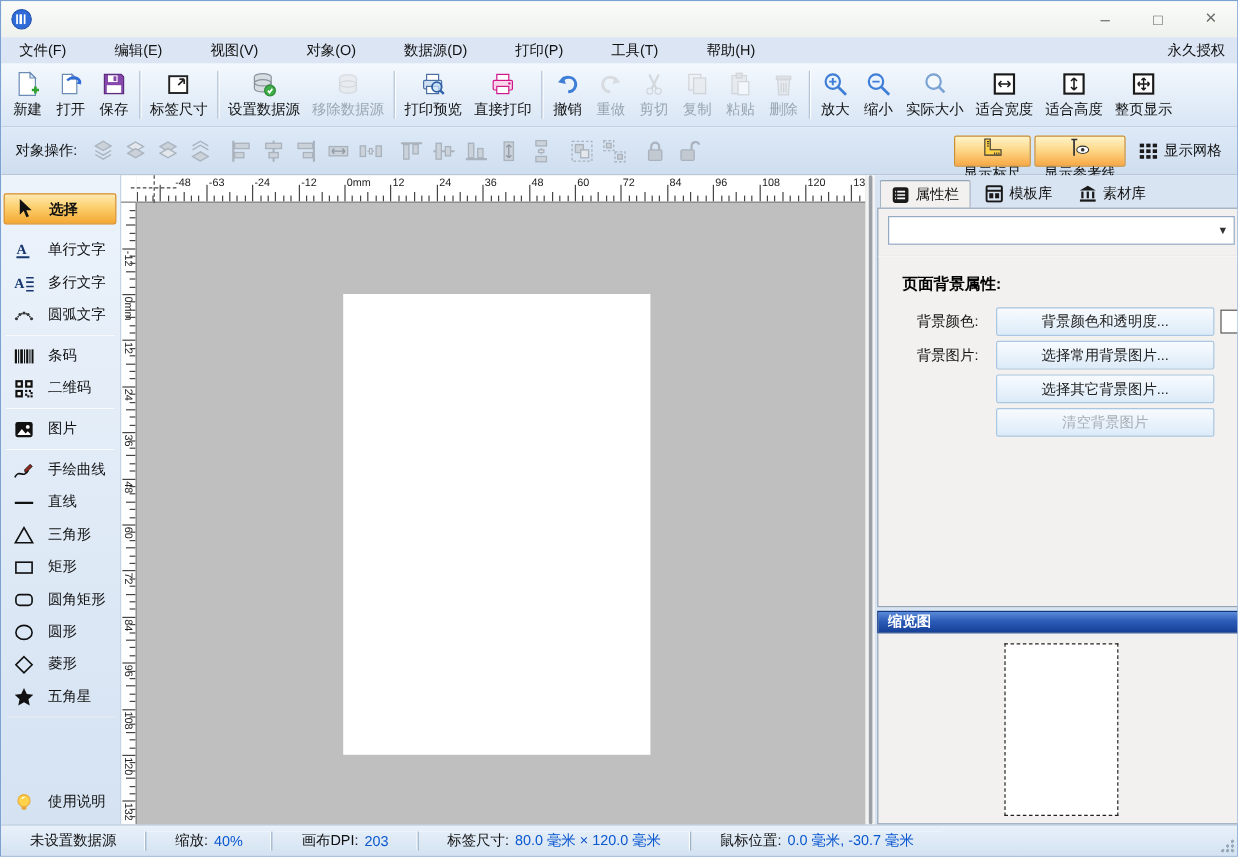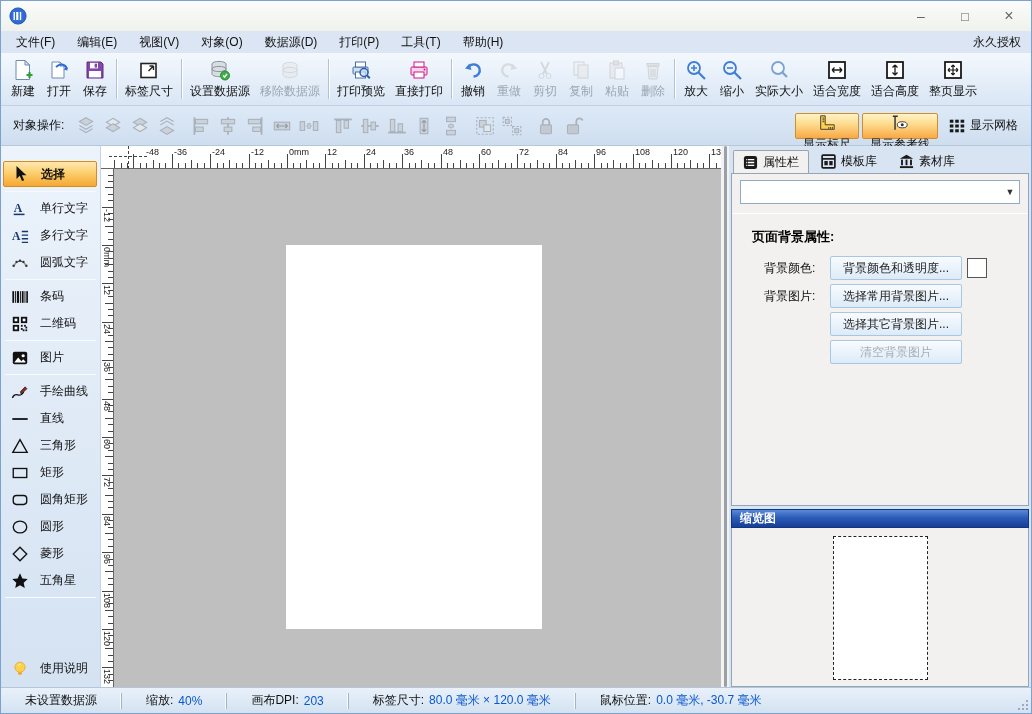--- a/index.html
+++ b/index.html
@@ -13,21 +13,21 @@
               display:flex; align-items:center; padding-left:8px; }
   .app-icon { width:18px; height:18px; margin-right:7px; }
   .title-text { font-size:12px; color:#3c3c3c; }
   .win-controls { margin-left:auto; display:flex; height:30px; }
   .win-btn { width:44px; display:flex; align-items:center; justify-content:center;
              color:#666; font-size:14px; cursor:default; }
   .win-btn.max { font-size:13px; }
   .win-btn.close { font-size:16px; }
 
   
-  .menubar { height:22px; flex:0 0 22px; background:#dbe5f4; display:flex; align-items:center; padding-left:4px; }
+  .menubar { height:22px; flex:0 0 22px; background:#dbe5f4; display:flex; align-items:center; padding-left:4px;gap:18px; }
   .menu-item { padding:3px 11px; color:#111; }
   .license { margin-left:auto; padding-right:10px; color:#111; }
 
   
   .toolbar1 { height:53px; flex:0 0 53px; background:linear-gradient(#f3f8fd,#d9e6f5);
               border-bottom:1px solid #c2d2e4; display:flex; align-items:stretch; padding:1px 4px; }
   .tb-item { display:flex; flex-direction:column; align-items:center; justify-content:flex-start;
              gap:1px; padding:4px 5px 2px; min-width:36px; }
   .tb-item .i { height:24px; display:flex; align-items:center; }
   .tb-item .lbl { font-size:12px; white-space:nowrap; color:#111; }
@@ -91,21 +91,21 @@
   .rp-tab.selected { background:#f2f1ef; border-color:#95a5b8; border-radius:2px 2px 0 0; position:relative; top:1px; }
   .rp-body { flex:0 0 333px; background:#f2f1ef; border:1px solid #95a5b8; position:relative; padding-top:6px; }
   .rp-combo { margin:0 8px; height:24px; background:#fff; border:1px solid #93a9c4;
               display:flex; align-items:center; }
   .rp-combo .val { flex:1; padding-left:6px; }
   .rp-combo .arrow { width:18px; text-align:center; color:#333; font-size:9px; }
   .rp-hr { height:1px; background:#c6c6c6; border-bottom:1px solid #fff; margin:9px 0 0; }
   .rp-section-title { font-weight:bold; font-size:13px; padding:14px 0 8px 20px; color:#000; }
   .rp-row { display:flex; align-items:center; height:28px; padding-left:32px; }
   .rp-row .rlabel { width:66px; color:#111; }
-  .rp-btn { width:132px; height:24px; display:flex; align-items:center; justify-content:center;
+  .rp-btn { width:182px; height:24px; display:flex; align-items:center; justify-content:center;
             background:linear-gradient(#f8fbfe,#dcebf9); border:1px solid #a9c7e2; border-radius:2px;
             color:#222; white-space:nowrap; }
   .rp-btn.disabled { color:#a6aeb6; }
   .swatch { width:20px; height:20px; background:#fff; border:1px solid #555; margin-left:5px; }
   .thumb-header { margin-top:3px; height:19px; flex:0 0 19px; display:flex; align-items:center; padding-left:8px;
                   background:linear-gradient(#5a8ad8,#2c5cb8 45%,#163f96); border:1px solid #12367e;
                   color:#fff; font-weight:bold; }
   .thumb-body { flex:1 1 auto; background:#f2f1ef; border:1px solid #95a5b8; border-top:none;
                 display:flex; justify-content:center; }
   .thumb-page { width:95px; height:144px; margin-top:8px; background:#fff; border:1px dashed #222; }
@@ -716,21 +716,21 @@
             <div class="htick" style="left: 7px;"></div>
             <div class="htick" style="left: 13px;"></div>
             <div class="htick major" style="left: 19px;"></div>
             <div class="hlabel" style="left: 32px;">-48</div>
             <div class="htick" style="left: 26px;"></div>
             <div class="htick" style="left: 32px;"></div>
             <div class="htick mid" style="left: 39px;"></div>
             <div class="htick" style="left: 45px;"></div>
             <div class="htick" style="left: 51px;"></div>
             <div class="htick major" style="left: 58px;"></div>
-            <div class="hlabel" style="left: 60px;">-36</div>
+            <div class="hlabel" style="left: 60px;">-63</div>
             <div class="htick" style="left: 64px;"></div>
             <div class="htick" style="left: 71px;"></div>
             <div class="htick mid" style="left: 77px;"></div>
             <div class="htick" style="left: 83px;"></div>
             <div class="htick" style="left: 90px;"></div>
             <div class="htick major" style="left: 96px;"></div>
             <div class="hlabel" style="left: 98px;">-24</div>
             <div class="htick" style="left: 103px;"></div>
             <div class="htick" style="left: 109px;"></div>
             <div class="htick mid" style="left: 115px;"></div>

